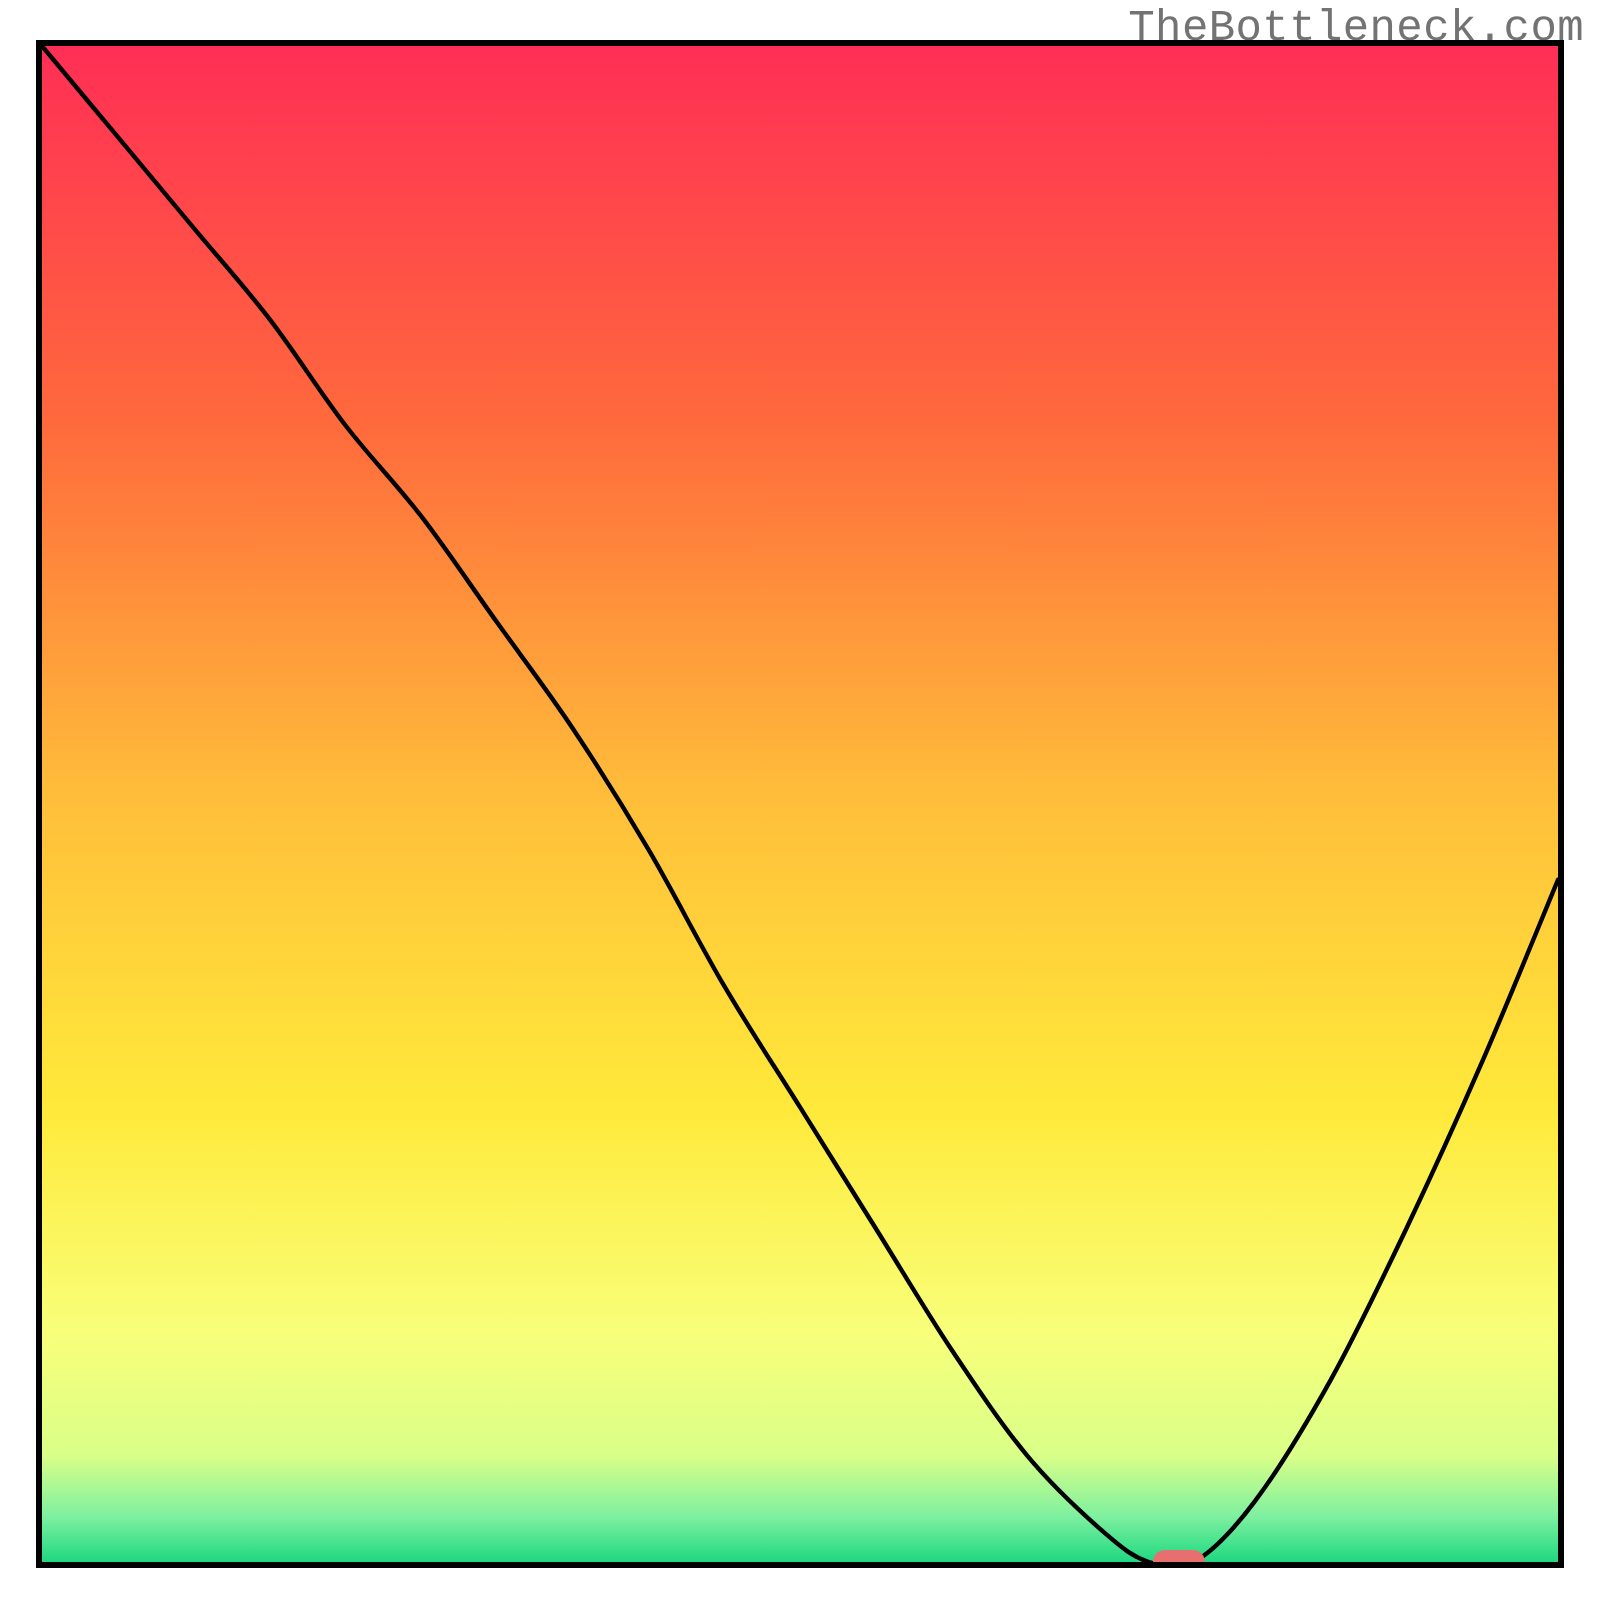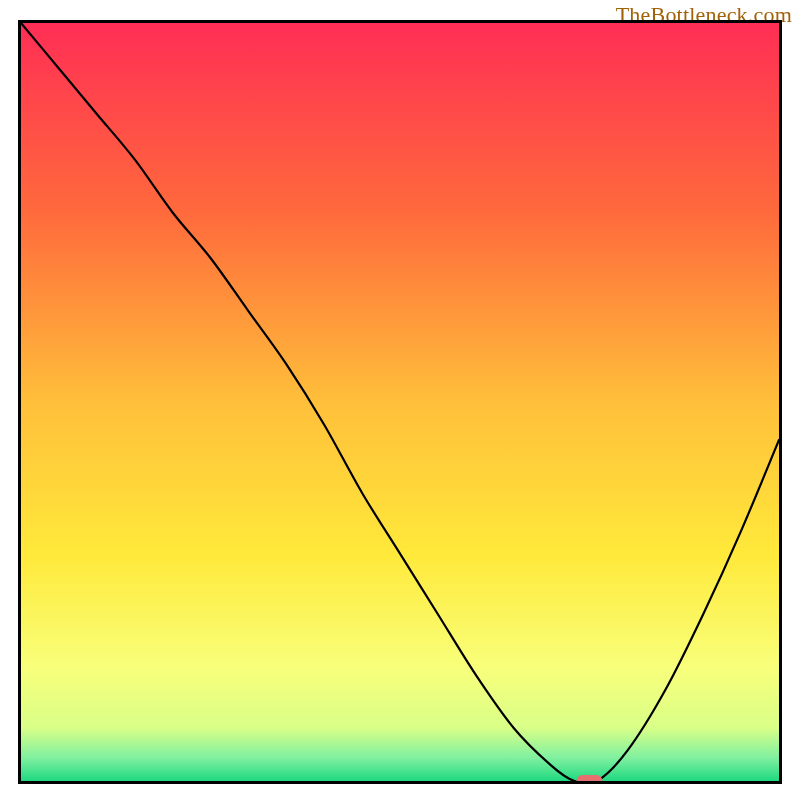--- a/index.html
+++ b/index.html
@@ -7,23 +7,23 @@
     padding: 0;
     width: 800px;
     height: 800px;
     background: #fff;
     position: relative;
   }
   .watermark {
     position: absolute;
     top: 2px;
     right: 8px;
-    font-family: Liberation Serif, serif;
+    font-family: Liberation Mono, monospace;
     font-size: 22px;
-    color: #a16207;
+    color: #737373;
     letter-spacing: 0.2px;
   }
   .plot-frame {
     position: absolute;
     left: 18px;
     top: 20px;
     width: 764px;
     height: 764px;
     box-sizing: border-box;
   }

